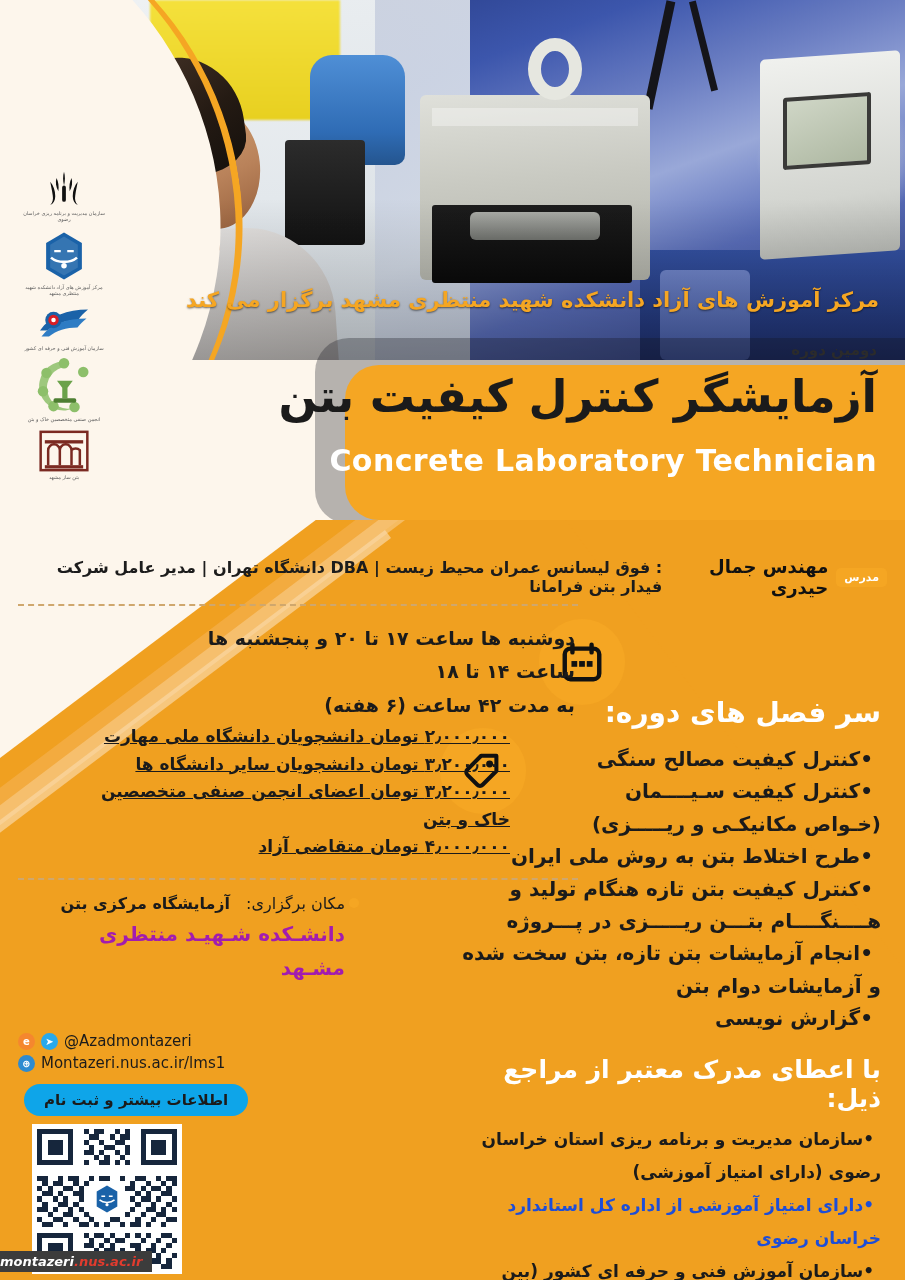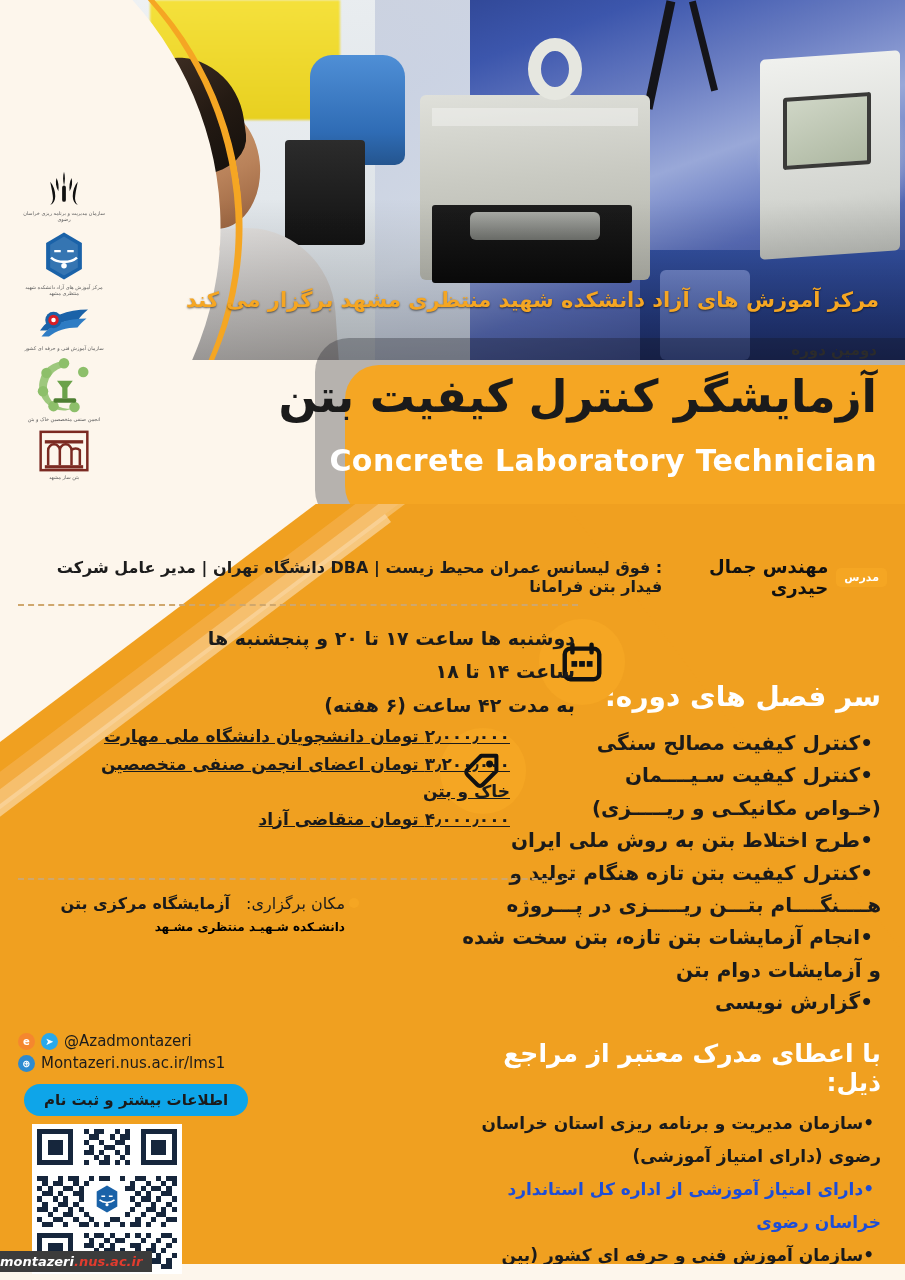--- a/index.html
+++ b/index.html
@@ -182,21 +182,21 @@
     white-space:nowrap; z-index:4;
   }
   .title-en{
     position:absolute; right:28px; top:443px;
     font-size:30px; font-weight:600; color:#ffffff; letter-spacing:.4px;
     direction:ltr; z-index:4;
   }
 
   
   .right-panel{
-    position:absolute; right:0; top:504px; width:905px; height:760px;
+    position:absolute; right:0; top:520px; width:905px; height:760px;
     overflow:hidden;
   }
   .rp-fill{
     position:absolute; right:0; top:0; width:500px; height:760px;
     background:#F0A020;
   }
   .rp-diag{
     position:absolute; right:430px; top:-120px;
     width:1000px; height:1000px;
     background:#F0A020;
@@ -296,21 +296,21 @@
     position:absolute; right:395px; top:723px; width:440px;
     text-align:right; z-index:5;
   }
   .prices div{ font-size:17px; font-weight:700; color:#1b1b1b; line-height:1.62;text-decoration:underline; }
 
   .venue{
     position:absolute; right:560px; top:890px; width:300px;
     text-align:right; z-index:5;
   }
   .venue .v1{ font-size:16px; font-weight:700; color:#1b1b1b; line-height:1.7; }
-  .venue .v2{ font-size:12px; font-weight:600; color:#000000; line-height:1.7; }
+  .venue .v2{ font-size:20px; font-weight:600; color:#a21caf; line-height:1.7; }
   .venue-dot{
     position:absolute; right:546px; top:898px; width:10px; height:10px;
     border-radius:50%; background:#F5A623; z-index:5;
   }
   .lbl{ font-weight:400;margin-left:16px; }
 
   
   .social{
     position:absolute; left:18px; top:1032px; z-index:6;
     direction:ltr; text-align:left;
@@ -507,20 +507,21 @@
   </div>
 
   <div class="icon-circle tag">
     <svg width="44" height="44" viewBox="0 0 24 24">
       <path d="M3.5 11.2 11 3.7h8.3v8.3l-7.5 7.5a2 2 0 0 1-2.9 0l-5.4-5.4a2 2 0 0 1 0-2.9z" fill="none" stroke="#111" stroke-width="2.2" stroke-linejoin="round"></path>
       <circle cx="15.6" cy="8.2" r="1.9" fill="#111"></circle>
     </svg>
   </div>
   <div class="prices">
     <div>۲٫۰۰۰٫۰۰۰ تومان دانشجویان دانشگاه ملی مهارت</div>
+    <div>۳٫۲۰۰٫۰۰۰ تومان دانشجویان سایر دانشگاه ها</div>
     <div>۳٫۲۰۰٫۰۰۰ تومان اعضای انجمن صنفی متخصصین خاک و بتن</div>
     <div>۴٫۰۰۰٫۰۰۰ تومان متقاضی آزاد</div>
   </div>
   <div class="dash d2"></div>
 
   <div class="venue-dot"></div>
   <div class="venue">
     <div class="v1">
       <span class="lbl">مکان برگزاری:</span><span>آزمایشگاه مرکزی بتن</span>
     </div>

